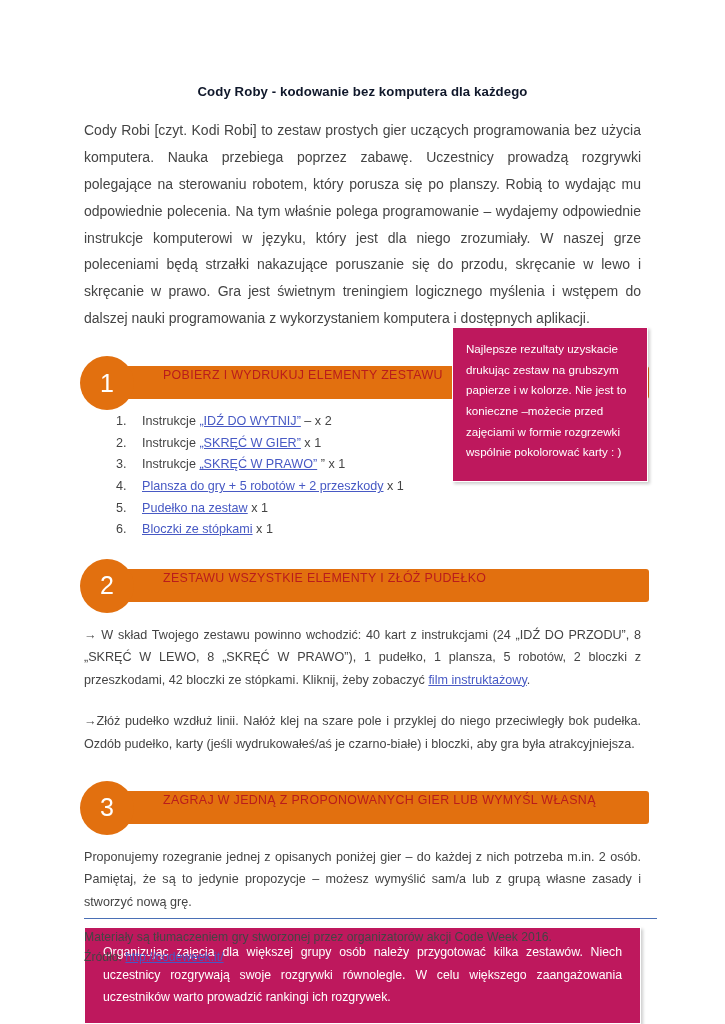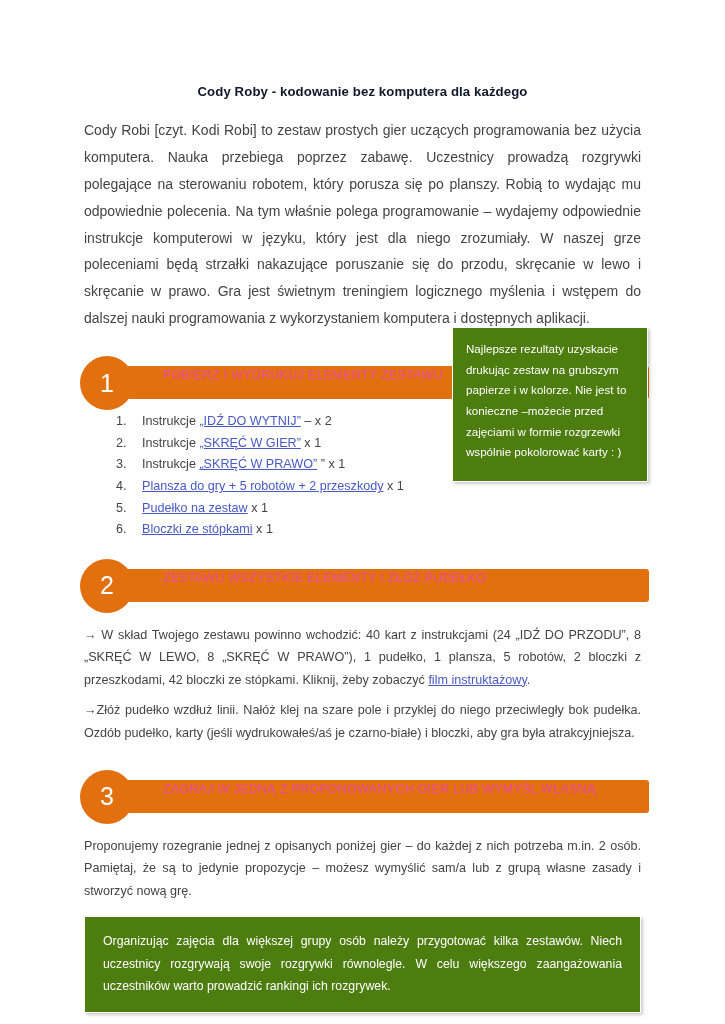--- a/index.html
+++ b/index.html
@@ -46,21 +46,21 @@
     color: #444444;
   }
 
   .para {
     margin: 0 16px;
     font-size: 12.6px;
     line-height: 1.78;
     text-align: justify;
     color: #444444;
   }
-  .para + .para { margin-top: 8px; }
+  .para + .para { margin-top: 19px; }
 
   .arrow { font-size: 12.6px; }
 
   a.link, .link {
     color: #4759c4;
     text-decoration: underline;
   }
 
   
   .section-head {
@@ -95,21 +95,21 @@
     line-height: 1;
     z-index: 2;
   }
   .section-title {
     position: absolute;
     left: 83px;
     top: 0;
     height: 18px;
     display: flex;
     align-items: center;
-    color: #ec4899;
+    color: #b91c1c;
     font-size: 12.4px;
     letter-spacing: 0.35px;
     z-index: 3;
     white-space: nowrap;
   }
 
   
   .kit-list {
     margin: 12px 0 0 0;
     padding-left: 48px;
@@ -129,21 +129,21 @@
     content: counter(kit) ".";
     position: absolute;
     left: 0;
     top: 0;
     color: #444444;
     font-size: 12.6px;
   }
 
   
   .callout {
-    background: #4d7c0f;
+    background: #be185d;
     color: #ffffff;
     box-sizing: border-box;
     box-shadow: 2px 2px 3px rgba(0,0,0,0.20);
     border: 1px solid #ffffff;
   }
   .callout-side {
     position: absolute;
     left: 452px;
     top: 327px;
     width: 196px;
@@ -229,14 +229,19 @@
       <div class="section-title">ZAGRAJ W JEDNĄ Z PROPONOWANYCH GIER LUB WYMYŚL WŁASNĄ</div>
     </div>
 
     <p class="para" style="margin-top:22px;">Proponujemy rozegranie jednej z opisanych poniżej gier – do każdej z nich potrzeba m.in. 2 osób. Pamiętaj, że są to jedynie propozycje – możesz wymyślić sam/a lub z grupą własne zasady i stworzyć nową grę.</p>
 
     <div class="callout callout-wide">Organizując zajęcia dla większej grupy osób należy przygotować kilka zestawów. Niech uczestnicy rozgrywają swoje rozgrywki równolegle. W celu większego zaangażowania uczestników warto prowadzić rankingi ich rozgrywek.</div>
   </div>
 
   <div class="callout callout-side">Najlepsze rezultaty uzyskacie drukując zestaw na grubszym papierze i w kolorze. Nie jest to konieczne –możecie przed zajęciami w formie rozgrzewki wspólnie pokolorować karty : )</div>
 
+  <div class="footer">
+    <hr class="footer-rule">
+    <div class="footer-text">Materiały są tłumaczeniem gry stworzonej przez organizatorów akcji Code Week 2016.</div>
+    <div class="footer-text"><span>Źródło: </span><a class="link" href="#">http://codeweek.it/</a></div>
+  </div>
 
 </div>
 
 </body></html>

